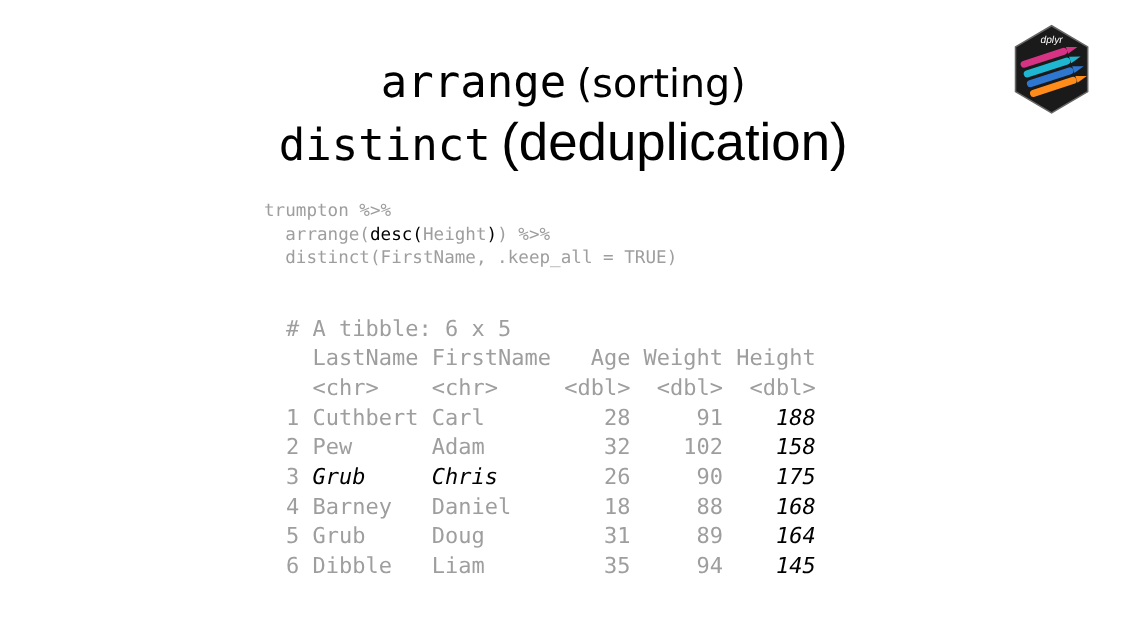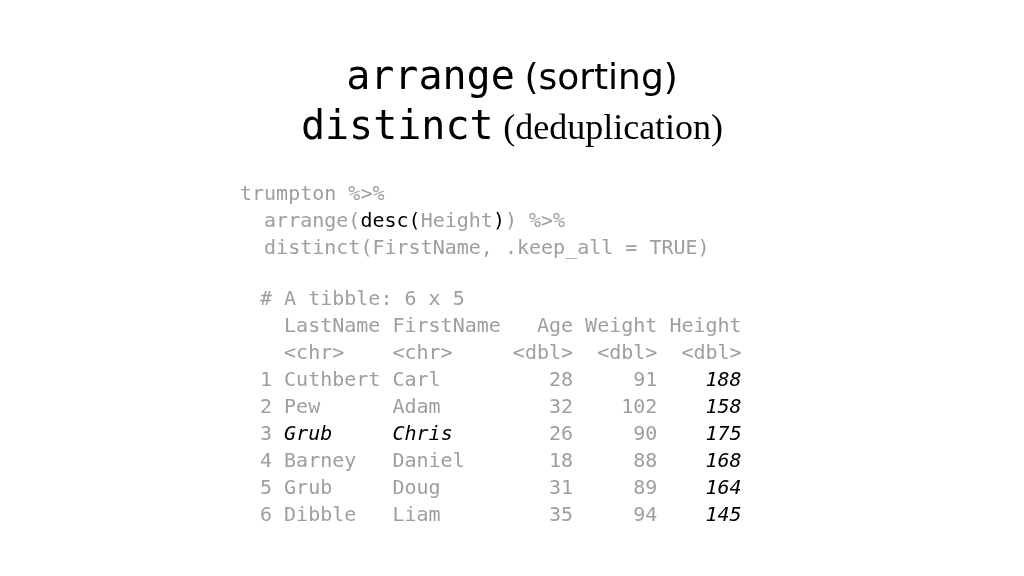--- a/index.html
+++ b/index.html
@@ -29,27 +29,27 @@
     top: 50px;
     left: 0;
     width: 1024px;
     text-align: center;
     font-family: inherit;
     line-height: 1.25;
   }
   .title .line1 .mono   { font-size: 40px; font-weight: 400; letter-spacing: 0px; }
   .title .line1 .sans   { font-size: 36px; font-family: "DejaVu Sans","Segoe UI","Helvetica Neue",Arial,sans-serif; }
   .title .line2 .mono   { font-size: 40px; font-weight: 400; letter-spacing: 0px; margin-top: 44px; }
-  .title .line2 .sans   { font-size: 36px; font-family: Liberation Serif, serif; }
+  .title .line2 .sans   { font-size: 48px; font-family: Liberation Sans, sans-serif; }
 
   .code {
     position: absolute;
     top: 180px;
     left: 240px;
-    font-size: 20px;
+    font-size: 16px;
     line-height: 1.35;
     white-space: pre;
     color: #9e9e9e;
   }
   .code .dark { color: #000; }
 
   .output {
     position: absolute;
     top: 285px;
     left: 260px;
@@ -58,20 +58,36 @@
     white-space: pre;
     color: #9e9e9e;
   }
   .output .dark { color: #000; font-style: italic; }
 </style>
 </head>
 <body>
 
 <div class="slide">
 
+  <div class="logo">
+    <svg viewBox="0 0 100 115" width="72" height="82">
+      <polygon points="50,2 96,29 96,86 50,113 4,86 4,29" fill="#1a1a1a" stroke="#666" stroke-width="2"></polygon>
+      <g transform="rotate(-18 50 57)">
+        <rect x="14" y="36" width="62" height="9" rx="4.5" fill="#d63384"></rect>
+        <rect x="14" y="49" width="62" height="9" rx="4.5" fill="#1fb6d1"></rect>
+        <rect x="14" y="62" width="62" height="9" rx="4.5" fill="#2e77d0"></rect>
+        <rect x="14" y="75" width="62" height="9" rx="4.5" fill="#ff8c1a"></rect>
+        <polygon points="76,36 90,40.5 76,45" fill="#d63384"></polygon>
+        <polygon points="76,49 90,53.5 76,58" fill="#1fb6d1"></polygon>
+        <polygon points="76,62 90,66.5 76,71" fill="#2e77d0"></polygon>
+        <polygon points="76,75 90,79.5 76,84" fill="#ff8c1a"></polygon>
+      </g>
+      <text x="50" y="24" text-anchor="middle" font-family="sans-serif" font-size="13" fill="#fff" font-style="italic">dplyr</text>
+    </svg>
+  </div>
 
   <div class="title">
     <div class="line1">
       <span class="mono">arrange</span>
       <span class="sans">(sorting)</span>
     </div>
     <div class="line2">
       <span class="mono">distinct</span>
       <span class="sans">(deduplication)</span>
     </div>

